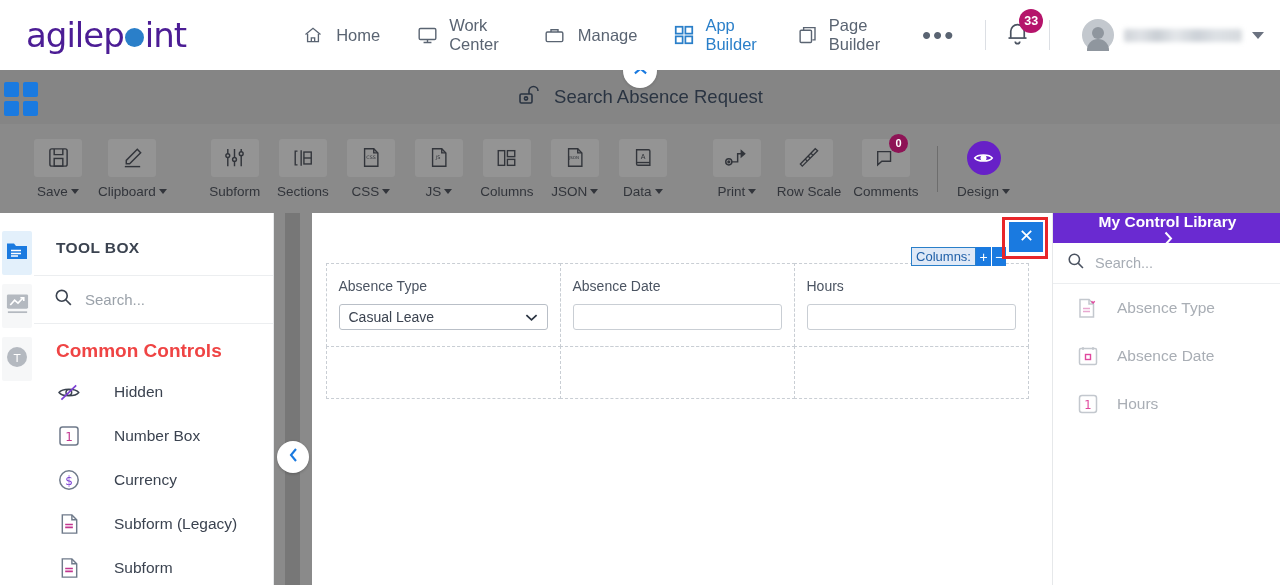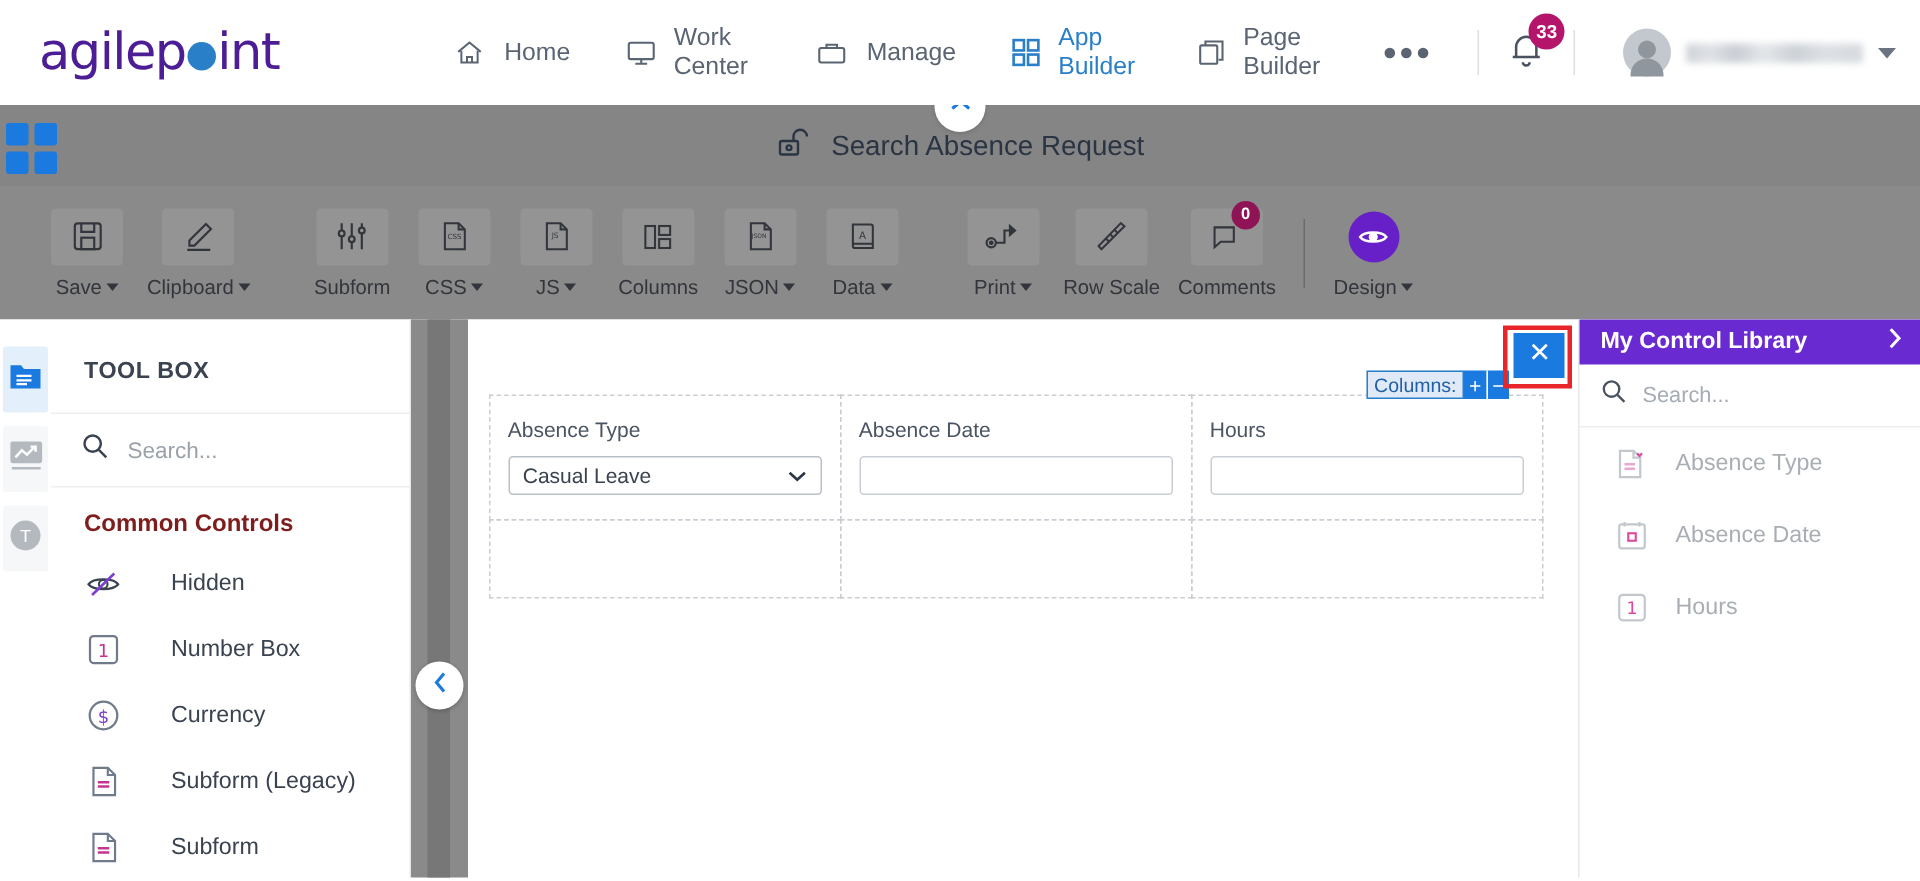--- a/index.html
+++ b/index.html
@@ -113,21 +113,21 @@
 
   
   .toolbox { width: 240px; background: #fff; border-right: 1px solid #e6e8ea; display: flex; flex-direction: column; }
   .tbx-title { padding: 26px 0 18px 22px; font-size: 15.5px; font-weight: bold; color: #3b4350; letter-spacing: .4px; }
   .tbx-search { display: flex; align-items: center; gap: 12px; padding: 12px 20px; border-top: 1px solid #eceef0; border-bottom: 1px solid #eceef0; }
   .tbx-search input {
     border: none; outline: none; font-size: 15px; color: #333; width: 150px;
     font-family: "Liberation Sans", sans-serif; background: transparent;
   }
   .tbx-search input::placeholder { color: #9aa1a9; }
-  .tbx-group { padding: 16px 0 8px 22px; font-size: 16px; font-weight: bold; color: #7f1d1d; }
+  .tbx-group { padding: 16px 0 8px 22px; font-size: 19px; font-weight: bold; color: #ef4444; }
   .tbx-item { display: flex; align-items: center; gap: 32px; padding: 9px 0 9px 22px; cursor: pointer; }
   .tbx-item-label { font-size: 15.5px; color: #3b4350; }
   .tbx-ico { width: 26px; height: 26px; display: flex; align-items: center; justify-content: center; flex: none; }
 
   
   .scroll-strip { width: 38px; background: #8a8a8a; position: relative; }
   .scroll-thumb { position: absolute; left: 11px; top: 0; width: 15px; height: 372px; background: #777; border-radius: 0; }
   .collapse-left {
     position: absolute; left: 3px; top: 228px; width: 32px; height: 32px; border-radius: 50%;
     background: #fff; box-shadow: 0 1px 3px rgba(0,0,0,.22);
@@ -169,21 +169,21 @@
   .field-select {
     width: 100%; height: 26px; border: 1px solid #b9bfc7; border-radius: 3px; background: #fff;
     display: flex; align-items: center; justify-content: space-between; padding: 0 9px;
     font-size: 14px; color: #3b4350; cursor: pointer;
   }
 
   
   .rpanel { width: 228px; background: #fff; border-left: 1px solid #e6e8ea; display: flex; flex-direction: column; }
   .rp-head {
     height: 30px; background: #6a2ad1; color: #fff; font-size: 15.5px; font-weight: bold;
-    display: flex; align-items: center; justify-content: space-between; padding: 0 12px 0 14px; cursor: pointer;
+    display: flex; align-items: center; justify-content: space-between; padding: 0 12px 0 14px; cursor: pointer; flex-direction: column;
   }
   .rp-search {
     display: flex; align-items: center; gap: 10px; padding: 9px 12px 9px 14px; border-bottom: 1px solid #eceef0;
   }
   .rp-search input {
     border: none; outline: none; font-size: 14.5px; flex: 1; background: transparent;
     font-family: "Liberation Sans", sans-serif; color: #333;
   }
   .rp-search input::placeholder { color: #a6acb4; }
   .rp-item { display: flex; align-items: center; gap: 16px; padding: 11px 0 11px 22px; cursor: pointer; }
@@ -338,20 +338,33 @@
           <circle cx="5" cy="10" r="2"></circle>
           <circle cx="12" cy="14" r="2"></circle>
           <circle cx="19" cy="8" r="2"></circle>
         </svg>
     </div>
     <div class="tb-label">
         <span>Subform</span>
       </div>
   </div>
 
+  <div class="tb-item">
+    <div class="tb-icon">
+      <svg width="24" height="22" viewBox="0 0 24 24" fill="none" stroke="#32353b" stroke-width="1.5">
+          <path d="M6 4.5H3.5v15H6"></path>
+          <path d="M10 3.5v17"></path>
+          <rect x="13" y="5.5" width="8" height="13"></rect>
+          <path d="M13 12h8"></path>
+        </svg>
+    </div>
+    <div class="tb-label">
+        <span>Sections</span>
+      </div>
+  </div>
 
   <div class="tb-item">
     <div class="tb-icon">
       <svg width="22" height="23" viewBox="0 0 24 24" fill="none" stroke="#32353b" stroke-width="1.5">
           <path d="M5 2.5h10l4.5 4.5v14.5H5z"></path>
           <path d="M15 2.5V7h4.5"></path>
           <text x="12" y="14" font-size="5.2" fill="#32353b" stroke="none" text-anchor="middle" font-family="DejaVu Sans">CSS</text>
         </svg>
     </div>
     <div class="tb-label">

